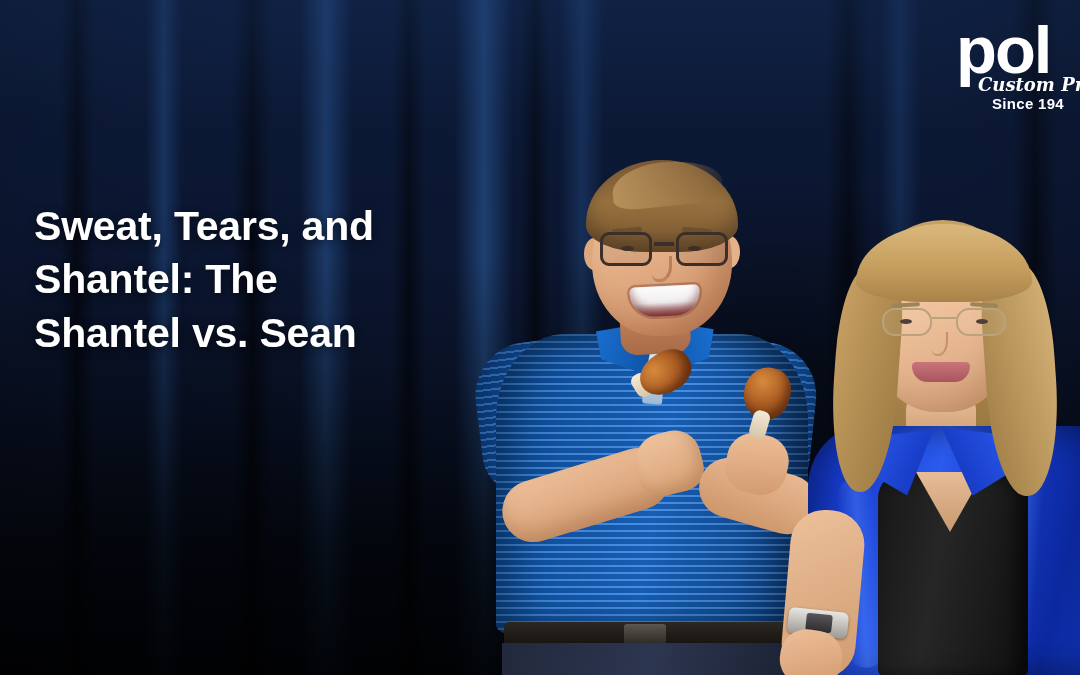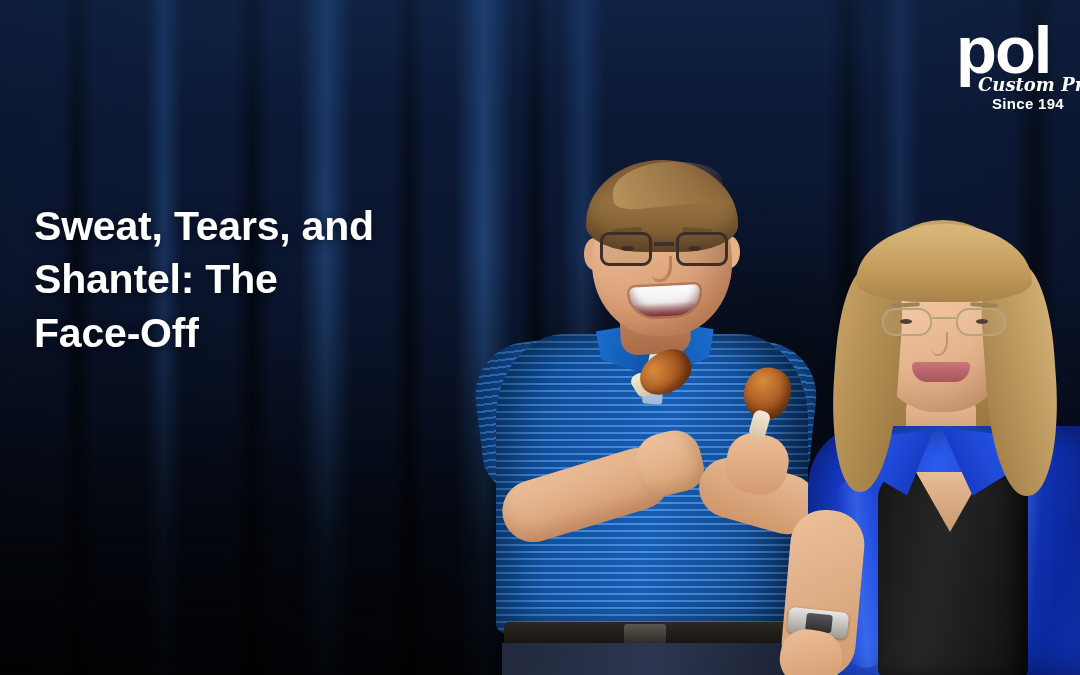--- a/index.html
+++ b/index.html
@@ -579,21 +579,21 @@
       <div class="w-watch-face"></div>
       <div class="w-hand"></div>
     </div>
 
   </div>
 
 
   <div class="main-title">
     <span class="line">Sweat, Tears, and</span>
     <span class="line">Shantel: The</span>
-    <span class="line">Face-Off</span>
+    <span class="line">Shantel vs. Sean</span>
   </div>
 
 
   <div class="logo">
     <span class="logo-word">pol</span>
     <span class="logo-tag">Custom Pr</span>
     <span class="logo-since">Since 194</span>
   </div>
 
 </div>

